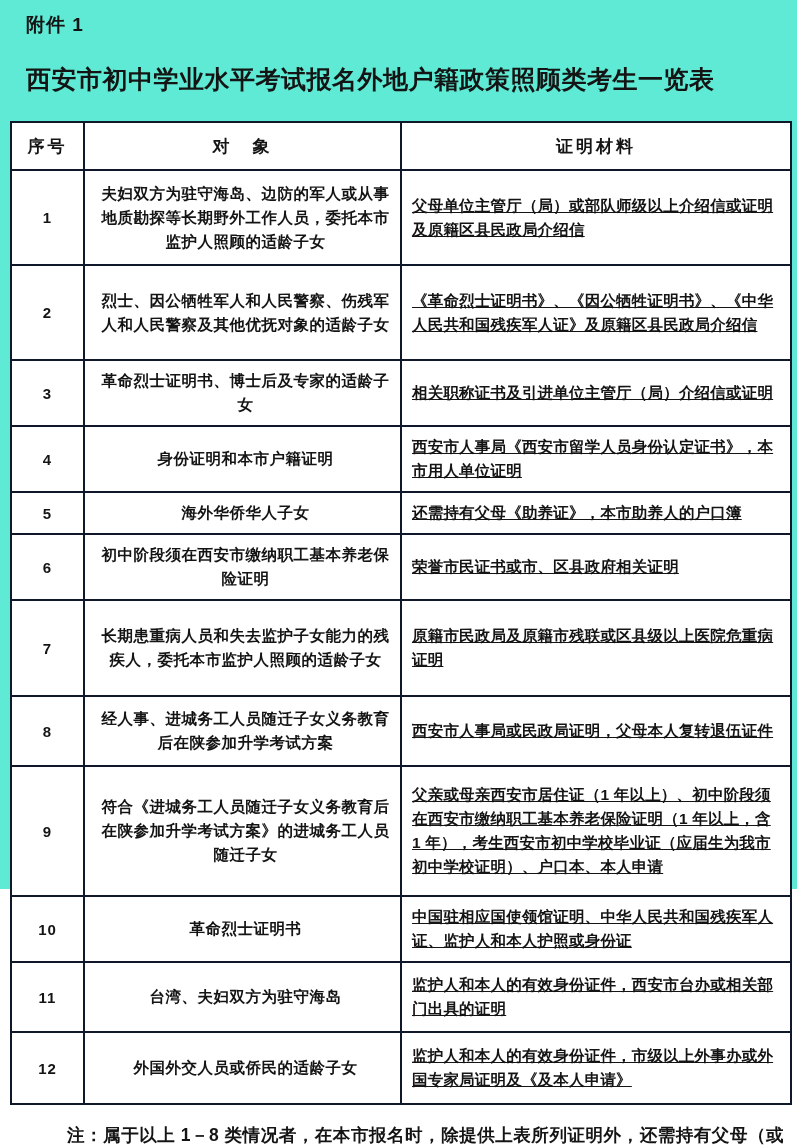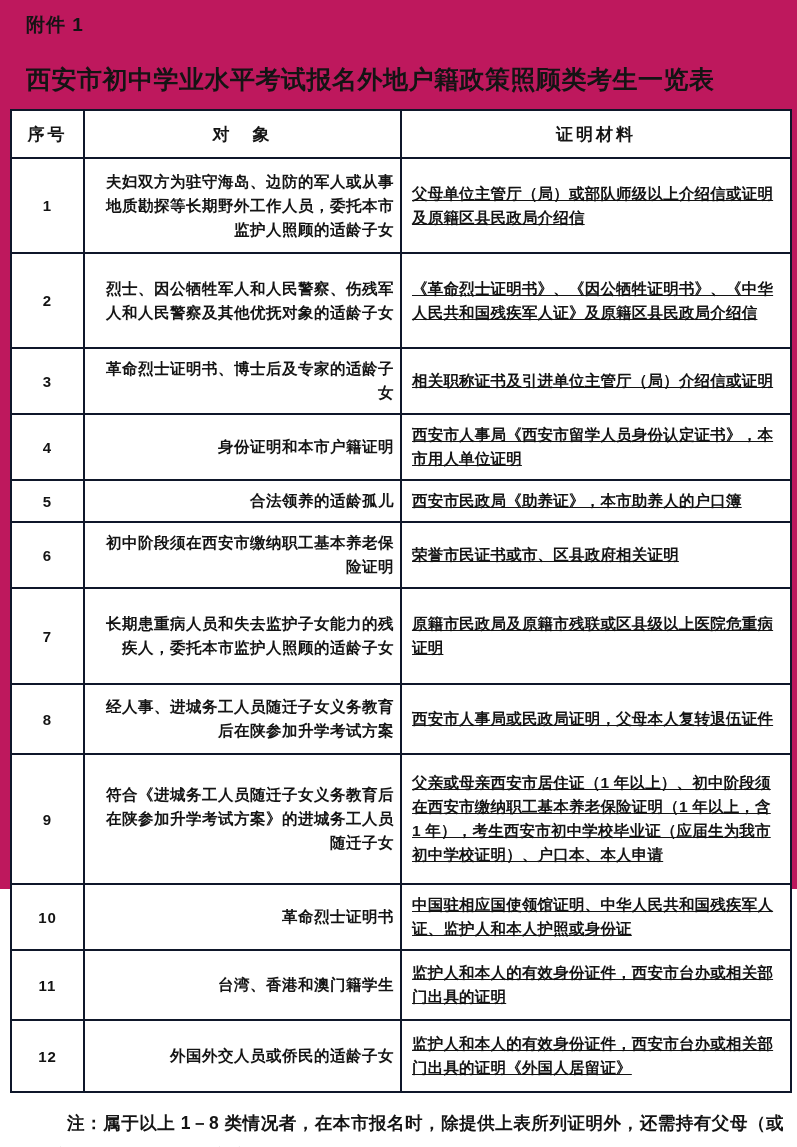--- a/index.html
+++ b/index.html
@@ -13,33 +13,33 @@
     font-family: "Liberation Sans", sans-serif;
     color: #141414;
     -webkit-font-smoothing: antialiased;
     overflow: hidden;
   }
   .page {
     width: 797px;
     height: 889px;
     box-sizing: border-box;
     padding: 10px 8px 0 10px;
-    background: #be185d;
+    background: #5eead4;
   }
   .attachment {
     font-size: 19px;
     font-weight: 600;
     letter-spacing: 1px;
     margin: 2px 0 0 16px;
   }
   .doc-title {
     font-size: 25px;
     font-weight: 700;
     letter-spacing: 0.5px;
-    margin: 25px 0 13px 16px;
+    margin: 25px 0 25px 16px;
     white-space: nowrap;
   }
   table.candidates {
     border-collapse: collapse;
     table-layout: fixed;
     width: 780px;
     margin-left: 0;
     background: #ffffff;
   }
   table.candidates th,
@@ -65,21 +65,21 @@
     font-size: 15px;
     font-weight: 600;
     letter-spacing: 1px;
   }
   td.cell-target {
     font-size: 15.5px;
     font-weight: 600;
     line-height: 24px;
     letter-spacing: 0.5px;
     padding: 8px 6px 8px 12px;
-    text-align: right;
+    text-align: center;
   }
   td.cell-materials {
     font-size: 15.5px;
     font-weight: 600;
     line-height: 24px;
     letter-spacing: 0.2px;
     padding: 8px 6px 8px 10px;
     text-align: left;
     text-decoration: underline;
   }
@@ -146,22 +146,22 @@
         <td class="cell-target">革命烈士证明书、博士后及专家的适龄子女</td>
         <td class="cell-materials">相关职称证书及引进单位主管厅（局）介绍信或证明</td>
       </tr>
       <tr>
         <td class="cell-no">4</td>
         <td class="cell-target">身份证明和本市户籍证明</td>
         <td class="cell-materials">西安市人事局《西安市留学人员身份认定证书》，本市用人单位证明</td>
       </tr>
       <tr>
         <td class="cell-no">5</td>
-        <td class="cell-target">合法领养的适龄孤儿</td>
-        <td class="cell-materials">西安市民政局《助养证》，本市助养人的户口簿</td>
+        <td class="cell-target">海外华侨华人子女</td>
+        <td class="cell-materials">还需持有父母《助养证》，本市助养人的户口簿</td>
       </tr>
       <tr>
         <td class="cell-no">6</td>
         <td class="cell-target">初中阶段须在西安市缴纳职工基本养老保险证明</td>
         <td class="cell-materials">荣誉市民证书或市、区县政府相关证明</td>
       </tr>
       <tr>
         <td class="cell-no">7</td>
         <td class="cell-target">长期患重病人员和失去监护子女能力的残疾人，委托本市监护人照顾的适龄子女</td>
         <td class="cell-materials">原籍市民政局及原籍市残联或区县级以上医院危重病证明</td>
@@ -176,26 +176,26 @@
         <td class="cell-target">符合《进城务工人员随迁子女义务教育后在陕参加升学考试方案》的进城务工人员随迁子女</td>
         <td class="cell-materials">父亲或母亲西安市居住证（1 年以上）、初中阶段须在西安市缴纳职工基本养老保险证明（1 年以上，含 1 年），考生西安市初中学校毕业证（应届生为我市初中学校证明）、户口本、本人申请</td>
       </tr>
       <tr>
         <td class="cell-no">10</td>
         <td class="cell-target">革命烈士证明书</td>
         <td class="cell-materials">中国驻相应国使领馆证明、中华人民共和国残疾军人证、监护人和本人护照或身份证</td>
       </tr>
       <tr>
         <td class="cell-no">11</td>
-        <td class="cell-target">台湾、香港和澳门籍学生</td>
+        <td class="cell-target">台湾、夫妇双方为驻守海岛</td>
         <td class="cell-materials">监护人和本人的有效身份证件，西安市台办或相关部门出具的证明</td>
       </tr>
       <tr>
         <td class="cell-no">12</td>
         <td class="cell-target">外国外交人员或侨民的适龄子女</td>
-        <td class="cell-materials">监护人和本人的有效身份证件，西安市台办或相关部门出具的证明《外国人居留证》</td>
+        <td class="cell-materials">监护人和本人的有效身份证件，市级以上外事办或外国专家局证明及《及本人申请》</td>
       </tr>
     </tbody>
   </table>
 
   <p class="note">注：属于以上 1－8 类情况者，在本市报名时，除提供上表所列证明外，还需持有父母（或监护人）身份证明和本市户籍证明（或居住证）及本人申请。</p>
 
 </div>
 
 </body></html>

